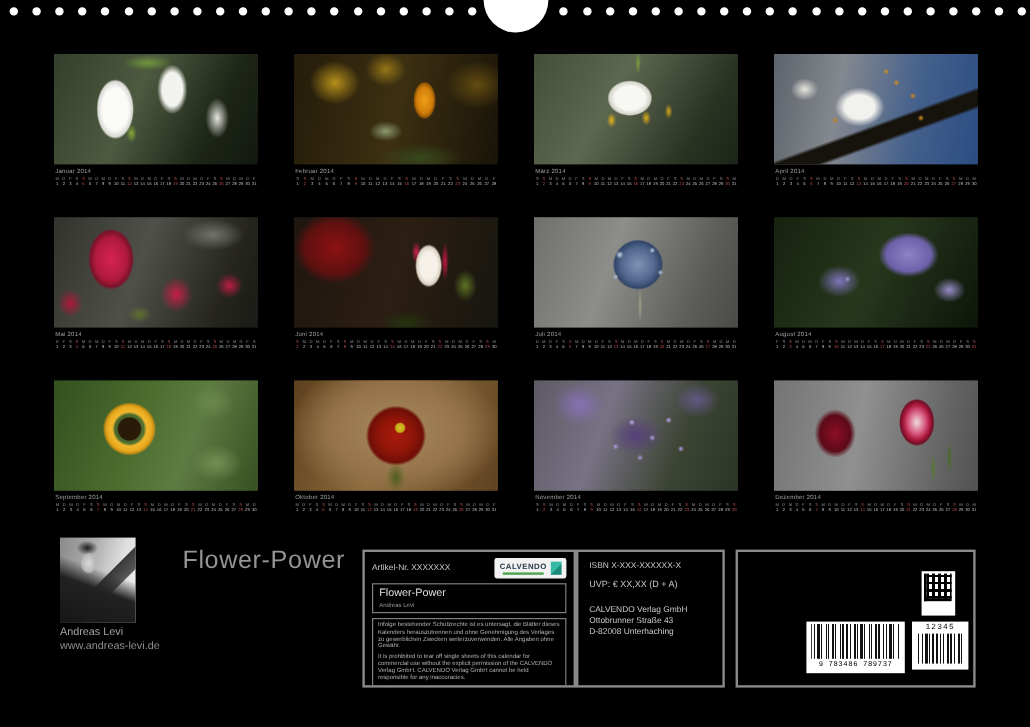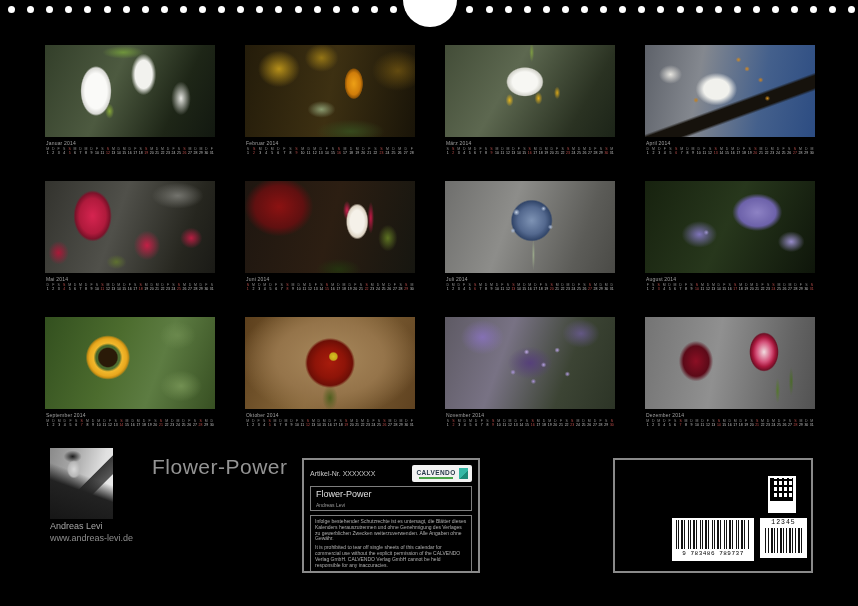--- a/index.html
+++ b/index.html
@@ -1683,20 +1683,29 @@
       <div class="product-title">Flower-Power</div>
       <div class="product-author">Andreas Levi</div>
     </div>
     <div class="legal-box">
       <p>Infolge bestehender Schutzrechte ist es untersagt, die Blätter dieses Kalenders herauszutrennen und ohne Genehmigung des Verlages zu gewerblichen Zwecken weiterzuverwenden. Alle Angaben ohne Gewähr.</p>
       <p>It is prohibited to tear off single sheets of this calendar for commercial use without the explicit permission of the CALVENDO Verlag GmbH. CALVENDO Verlag GmbH cannot be held responsible for any inaccuracies.</p>
       <div class="email-line">E-Mail: info@calvendo.de · www.calvendo.de</div>
     </div>
   </div>
 
+  <div class="info-box box-b">
+    <div class="isbn-line">ISBN X-XXX-XXXXXX-X</div>
+    <div class="uvp-line">UVP: € XX,XX (D + A)</div>
+    <div class="pub-block">
+      <div>CALVENDO Verlag GmbH</div>
+      <div>Ottobrunner Straße 43</div>
+      <div>D-82008 Unterhaching</div>
+    </div>
+  </div>
 
   <div class="info-box box-c">
     <div class="datamatrix">
       <div class="dm-pattern"></div>
     </div>
     <div class="ean">
       <div class="ean-bars"></div>
       <div class="ean-digits">9 783486 789737</div>
     </div>
     <div class="addon">

